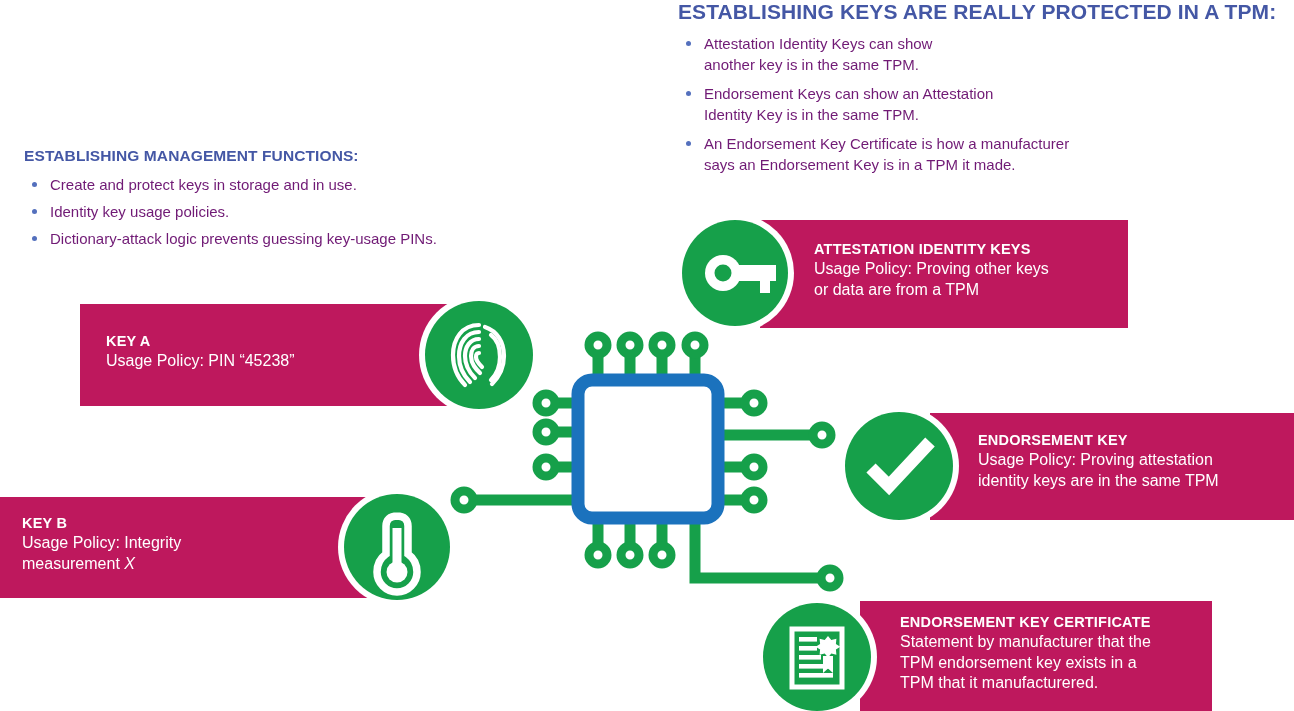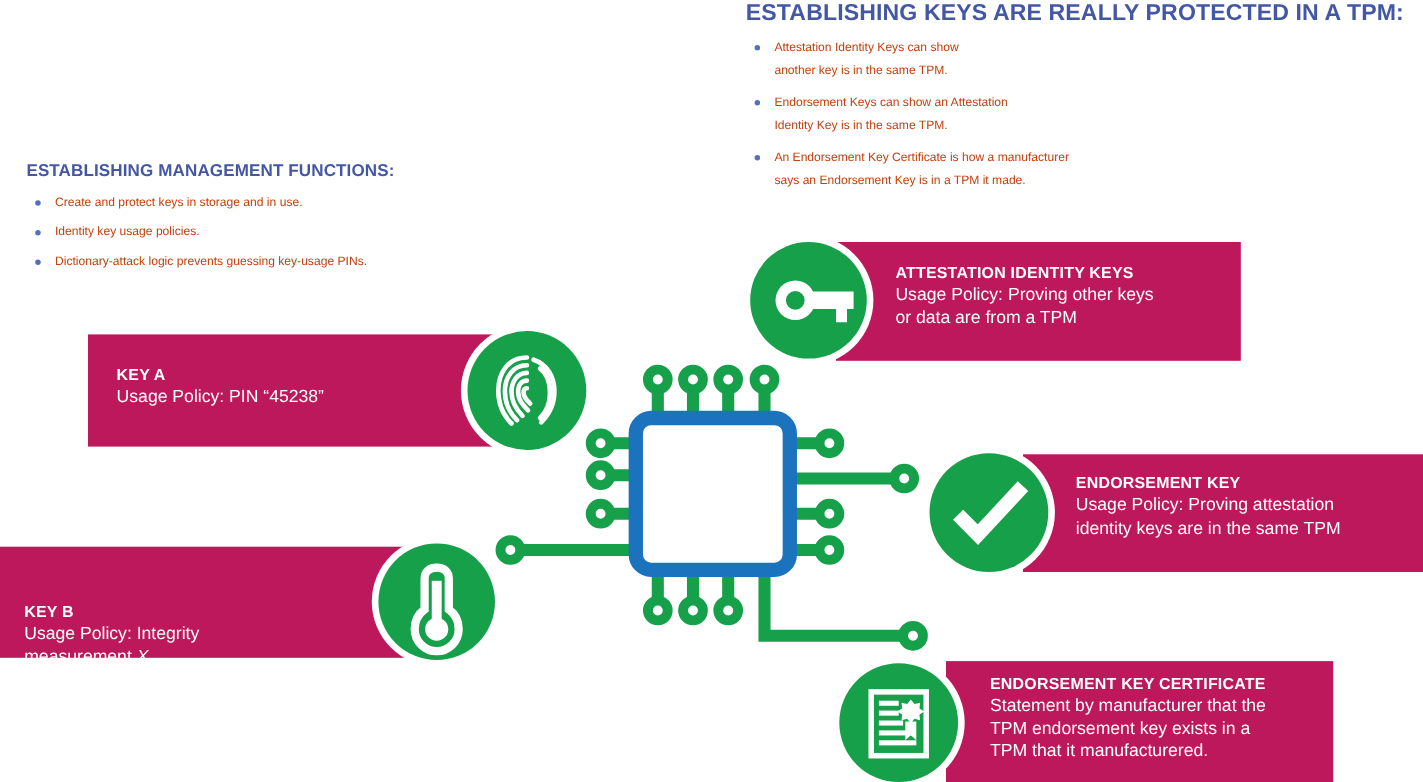--- a/index.html
+++ b/index.html
@@ -12,21 +12,21 @@
 
   
   .textblock{position:absolute;}
   .tb-title{
     font-weight:bold;font-size:15.5px;letter-spacing:.1px;
     color:#4457a5;margin:0 0 9px 0;white-space:nowrap;
   }
   .bullets{list-style:none;margin:0;padding:0;}
   .bullets li{
     position:relative;padding-left:26px;margin-bottom:6px;
-    font-size:11px;line-height:21px;color:#c2410c;
+    font-size:15px;line-height:21px;color:#701a75;
   }
   .bullets li .dot{
     position:absolute;left:8px;top:8px;width:5px;height:5px;
     border-radius:50%;background:#5470bd;
   }
   #topblock{left:678px;top:0px;width:600px;}
   #topblock .tb-title{font-size:21px;}
   #topblock .bullets li{margin-bottom:8px;}
   #leftblock{left:24px;top:147px;width:560px;}
 
@@ -41,21 +41,21 @@
   }
   .banner .b-sub{
     font-size:16px;line-height:20.5px;font-weight:normal;margin:0;
   }
   .banner .b-sub i{font-style:italic;}
   .b-text{position:absolute;}
 
   #banner-key-a{left:80px;top:304px;width:420px;height:102px;}
   #banner-key-a .b-text{left:26px;top:28px;}
   #banner-key-b{left:0px;top:497px;width:420px;height:101px;}
-  #banner-key-b .b-text{left:22px;top:17px;margin-top:34px;}
+  #banner-key-b .b-text{left:22px;top:17px;}
   #banner-aik{left:760px;top:220px;width:368px;height:108px;}
   #banner-aik .b-text{left:54px;top:20px;}
   #banner-ek{left:930px;top:413px;width:364px;height:107px;}
   #banner-ek .b-text{left:48px;top:18px;}
   #banner-ekc{left:860px;top:601px;width:352px;height:110px;}
   #banner-ekc .b-text{left:40px;top:12px;}
 
   
   .circle{
     position:absolute;border-radius:50%;background:#16a04a;

